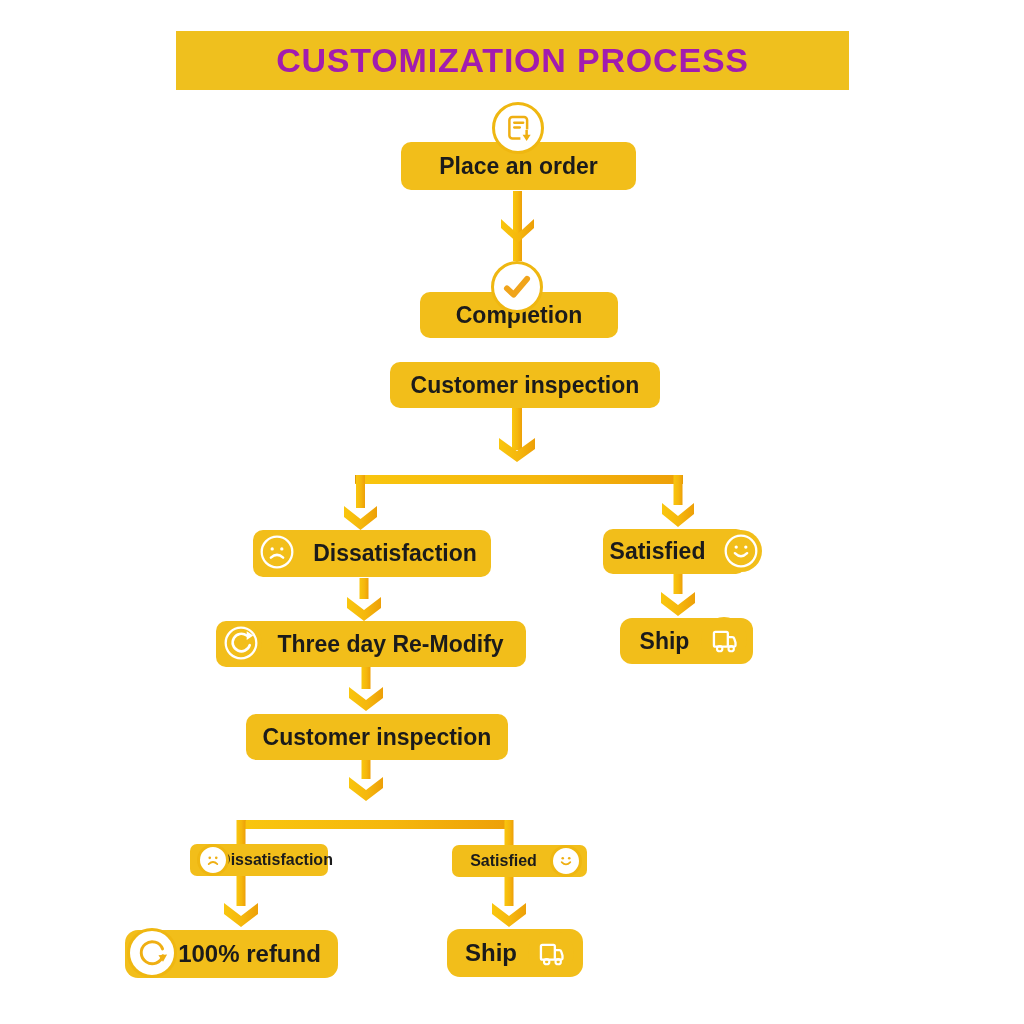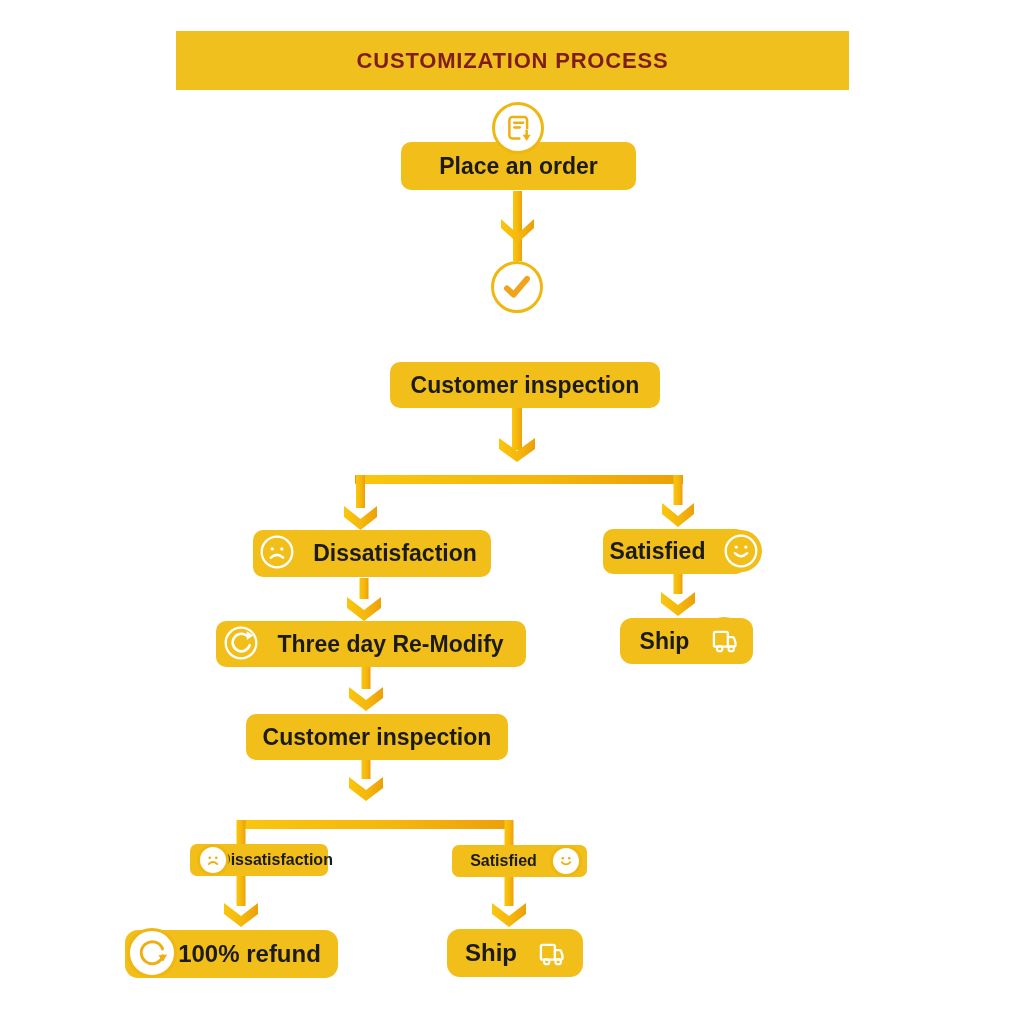--- a/index.html
+++ b/index.html
@@ -4,21 +4,21 @@
 <style>
   html,body{margin:0;padding:0;background:#fff;}
   #canvas{
     position:relative;width:1024px;height:1024px;background:#ffffff;
     font-family:"Liberation Sans",sans-serif;overflow:hidden;
   }
   
   .title-bar{
     position:absolute;left:176px;top:31px;width:673px;height:59px;
     background:#EFC01E;display:flex;align-items:center;justify-content:center;
-    color:#7f1d1d;font-weight:700;font-size:22px;letter-spacing:.8px;z-index:2;
+    color:#a21caf;font-weight:700;font-size:34px;letter-spacing:.8px;z-index:2;
   }
   
   #arrows{position:absolute;left:0;top:0;z-index:1;}
   
   .node{
     position:absolute;background:#F2BE1A;color:#1B1B1B;font-weight:700;
     display:flex;align-items:center;justify-content:center;z-index:2;
     box-sizing:border-box;border-radius:10px;white-space:nowrap;text-align:center;
   }
   .n-place   {left:401px;top:142px;width:235px;height:48px;font-size:23px;}
@@ -104,20 +104,23 @@
     </g>
   </svg>
 
   <div class="title-bar">
     <span>CUSTOMIZATION PROCESS</span>
   </div>
 
   <div class="node n-place">
     <span>Place an order</span>
   </div>
+  <div class="node n-compl">
+    <span>Completion</span>
+  </div>
   <div class="node n-ci1">
     <span>Customer inspection</span>
   </div>
   <div class="node n-dissat1">
     <span>Dissatisfaction</span>
   </div>
   <div class="node n-sat1">
     <span>Satisfied</span>
   </div>
   <div class="node n-three">

